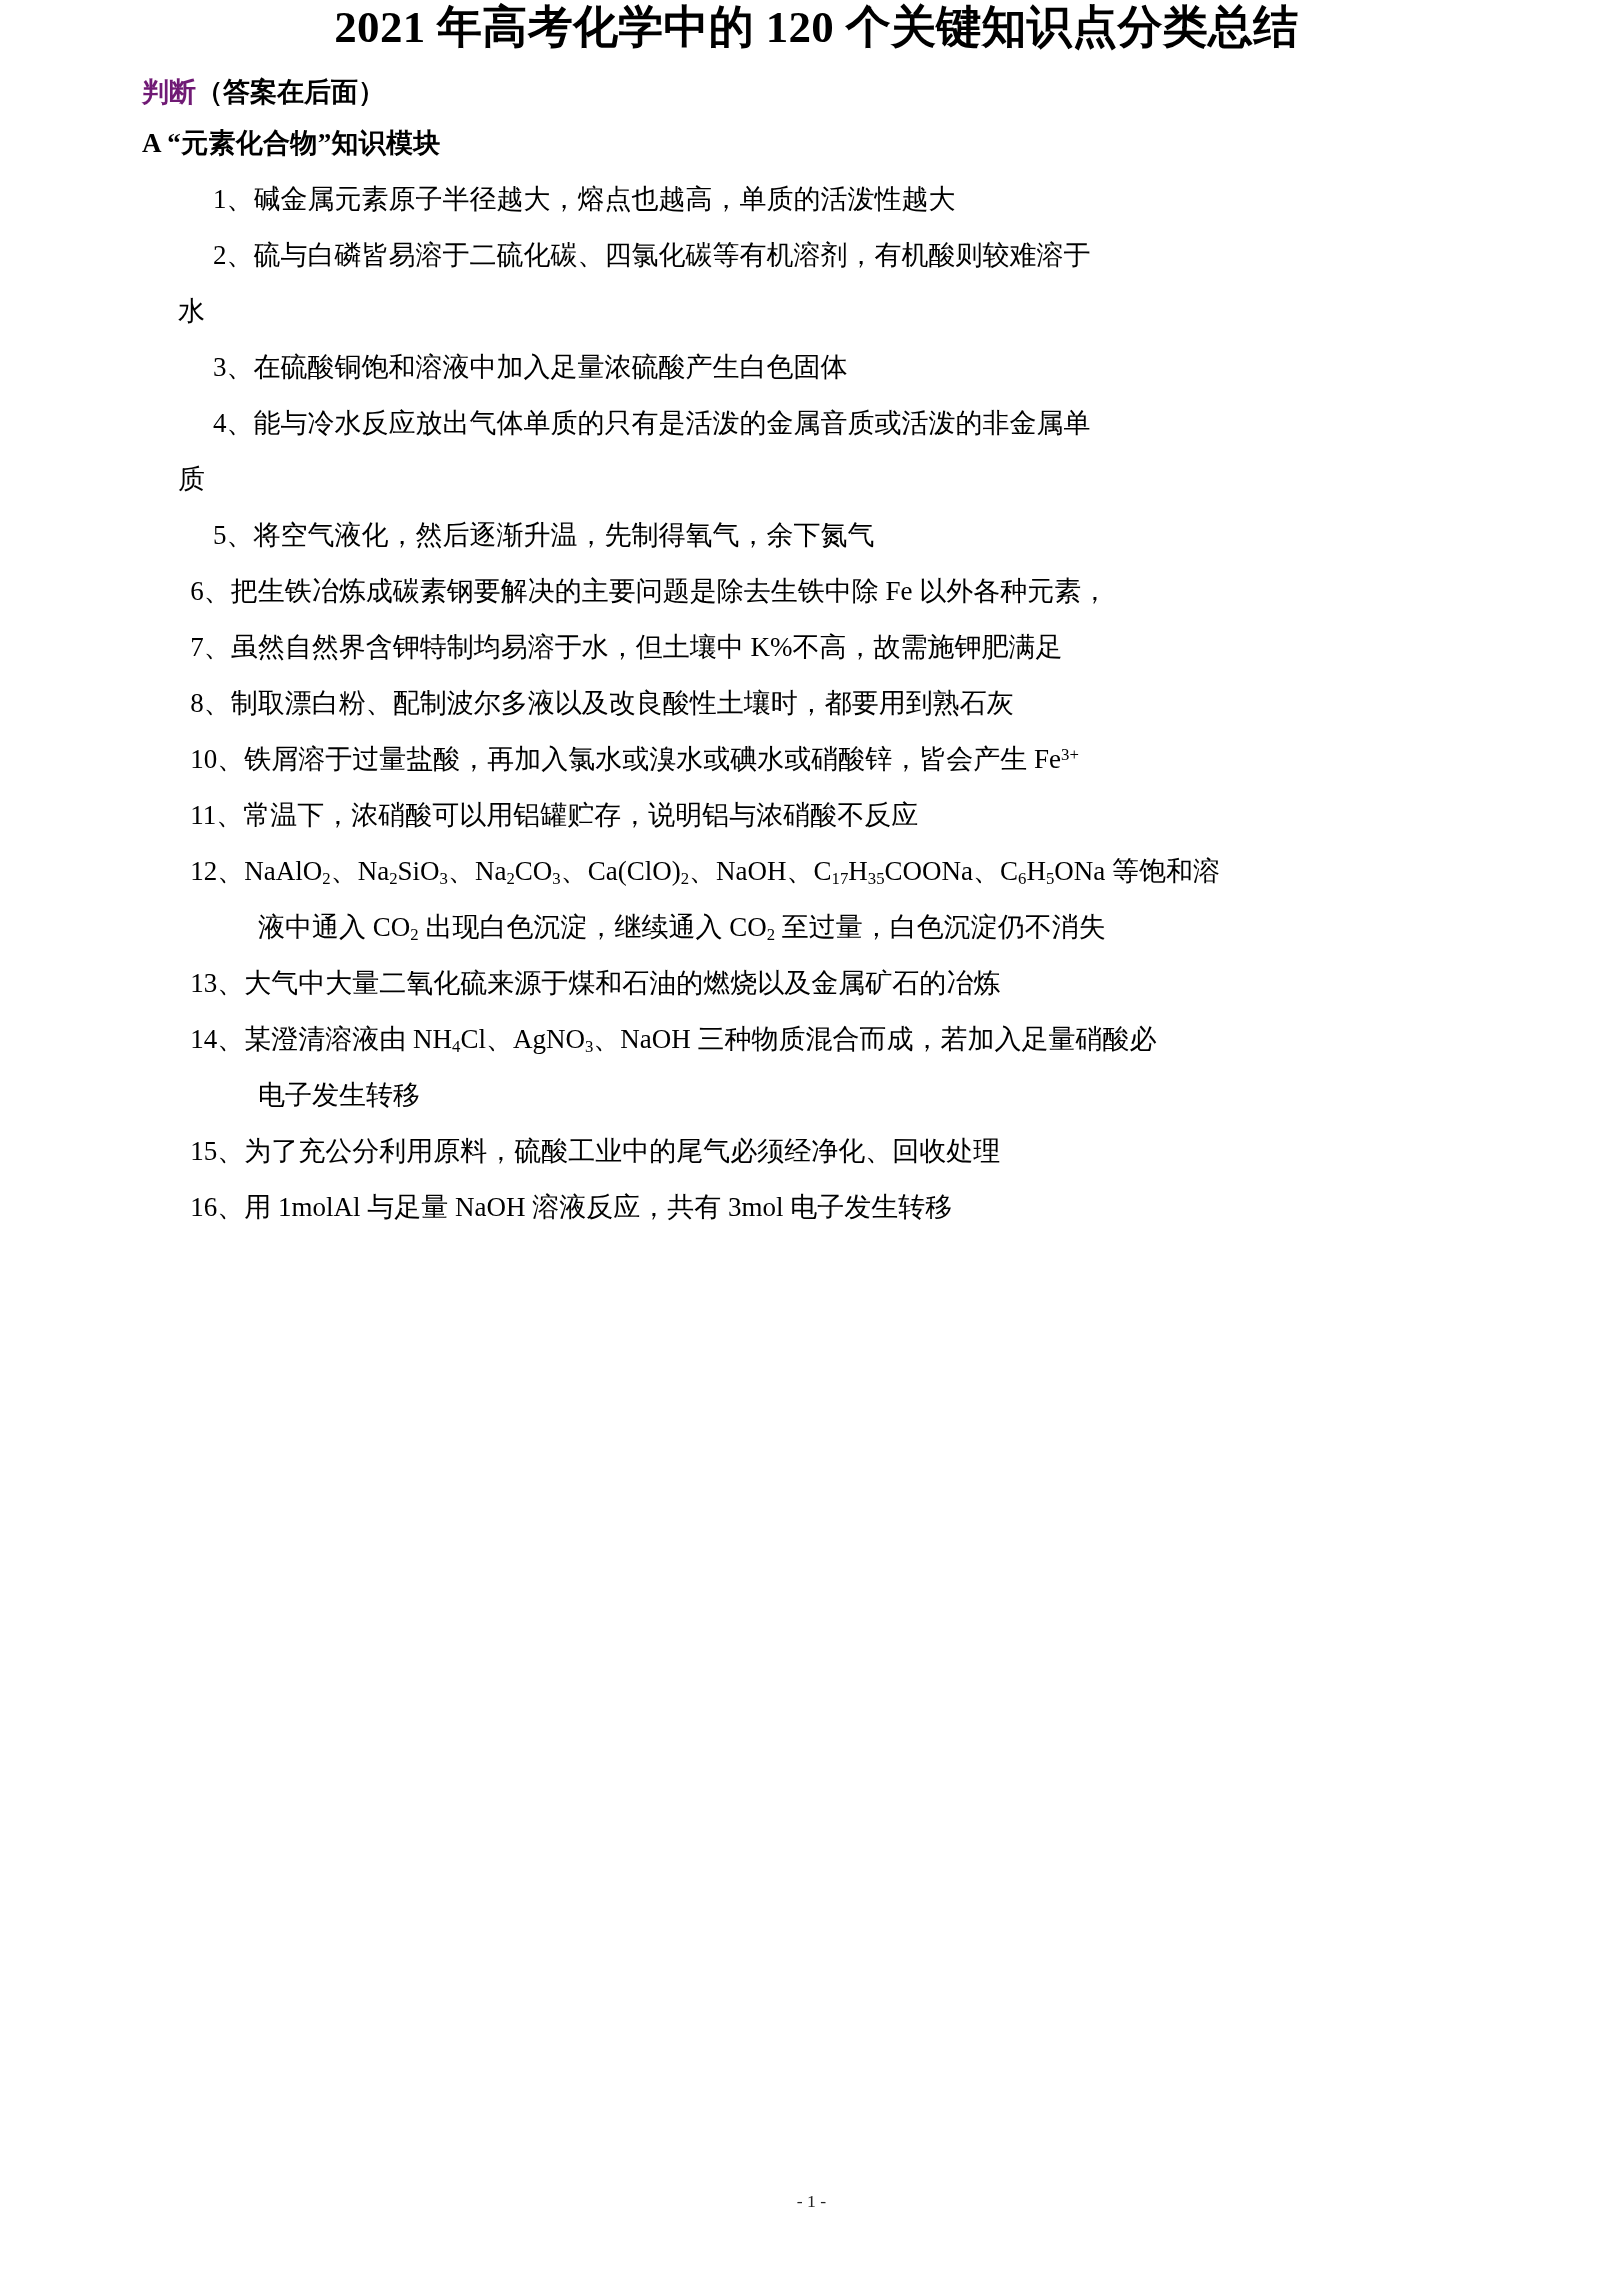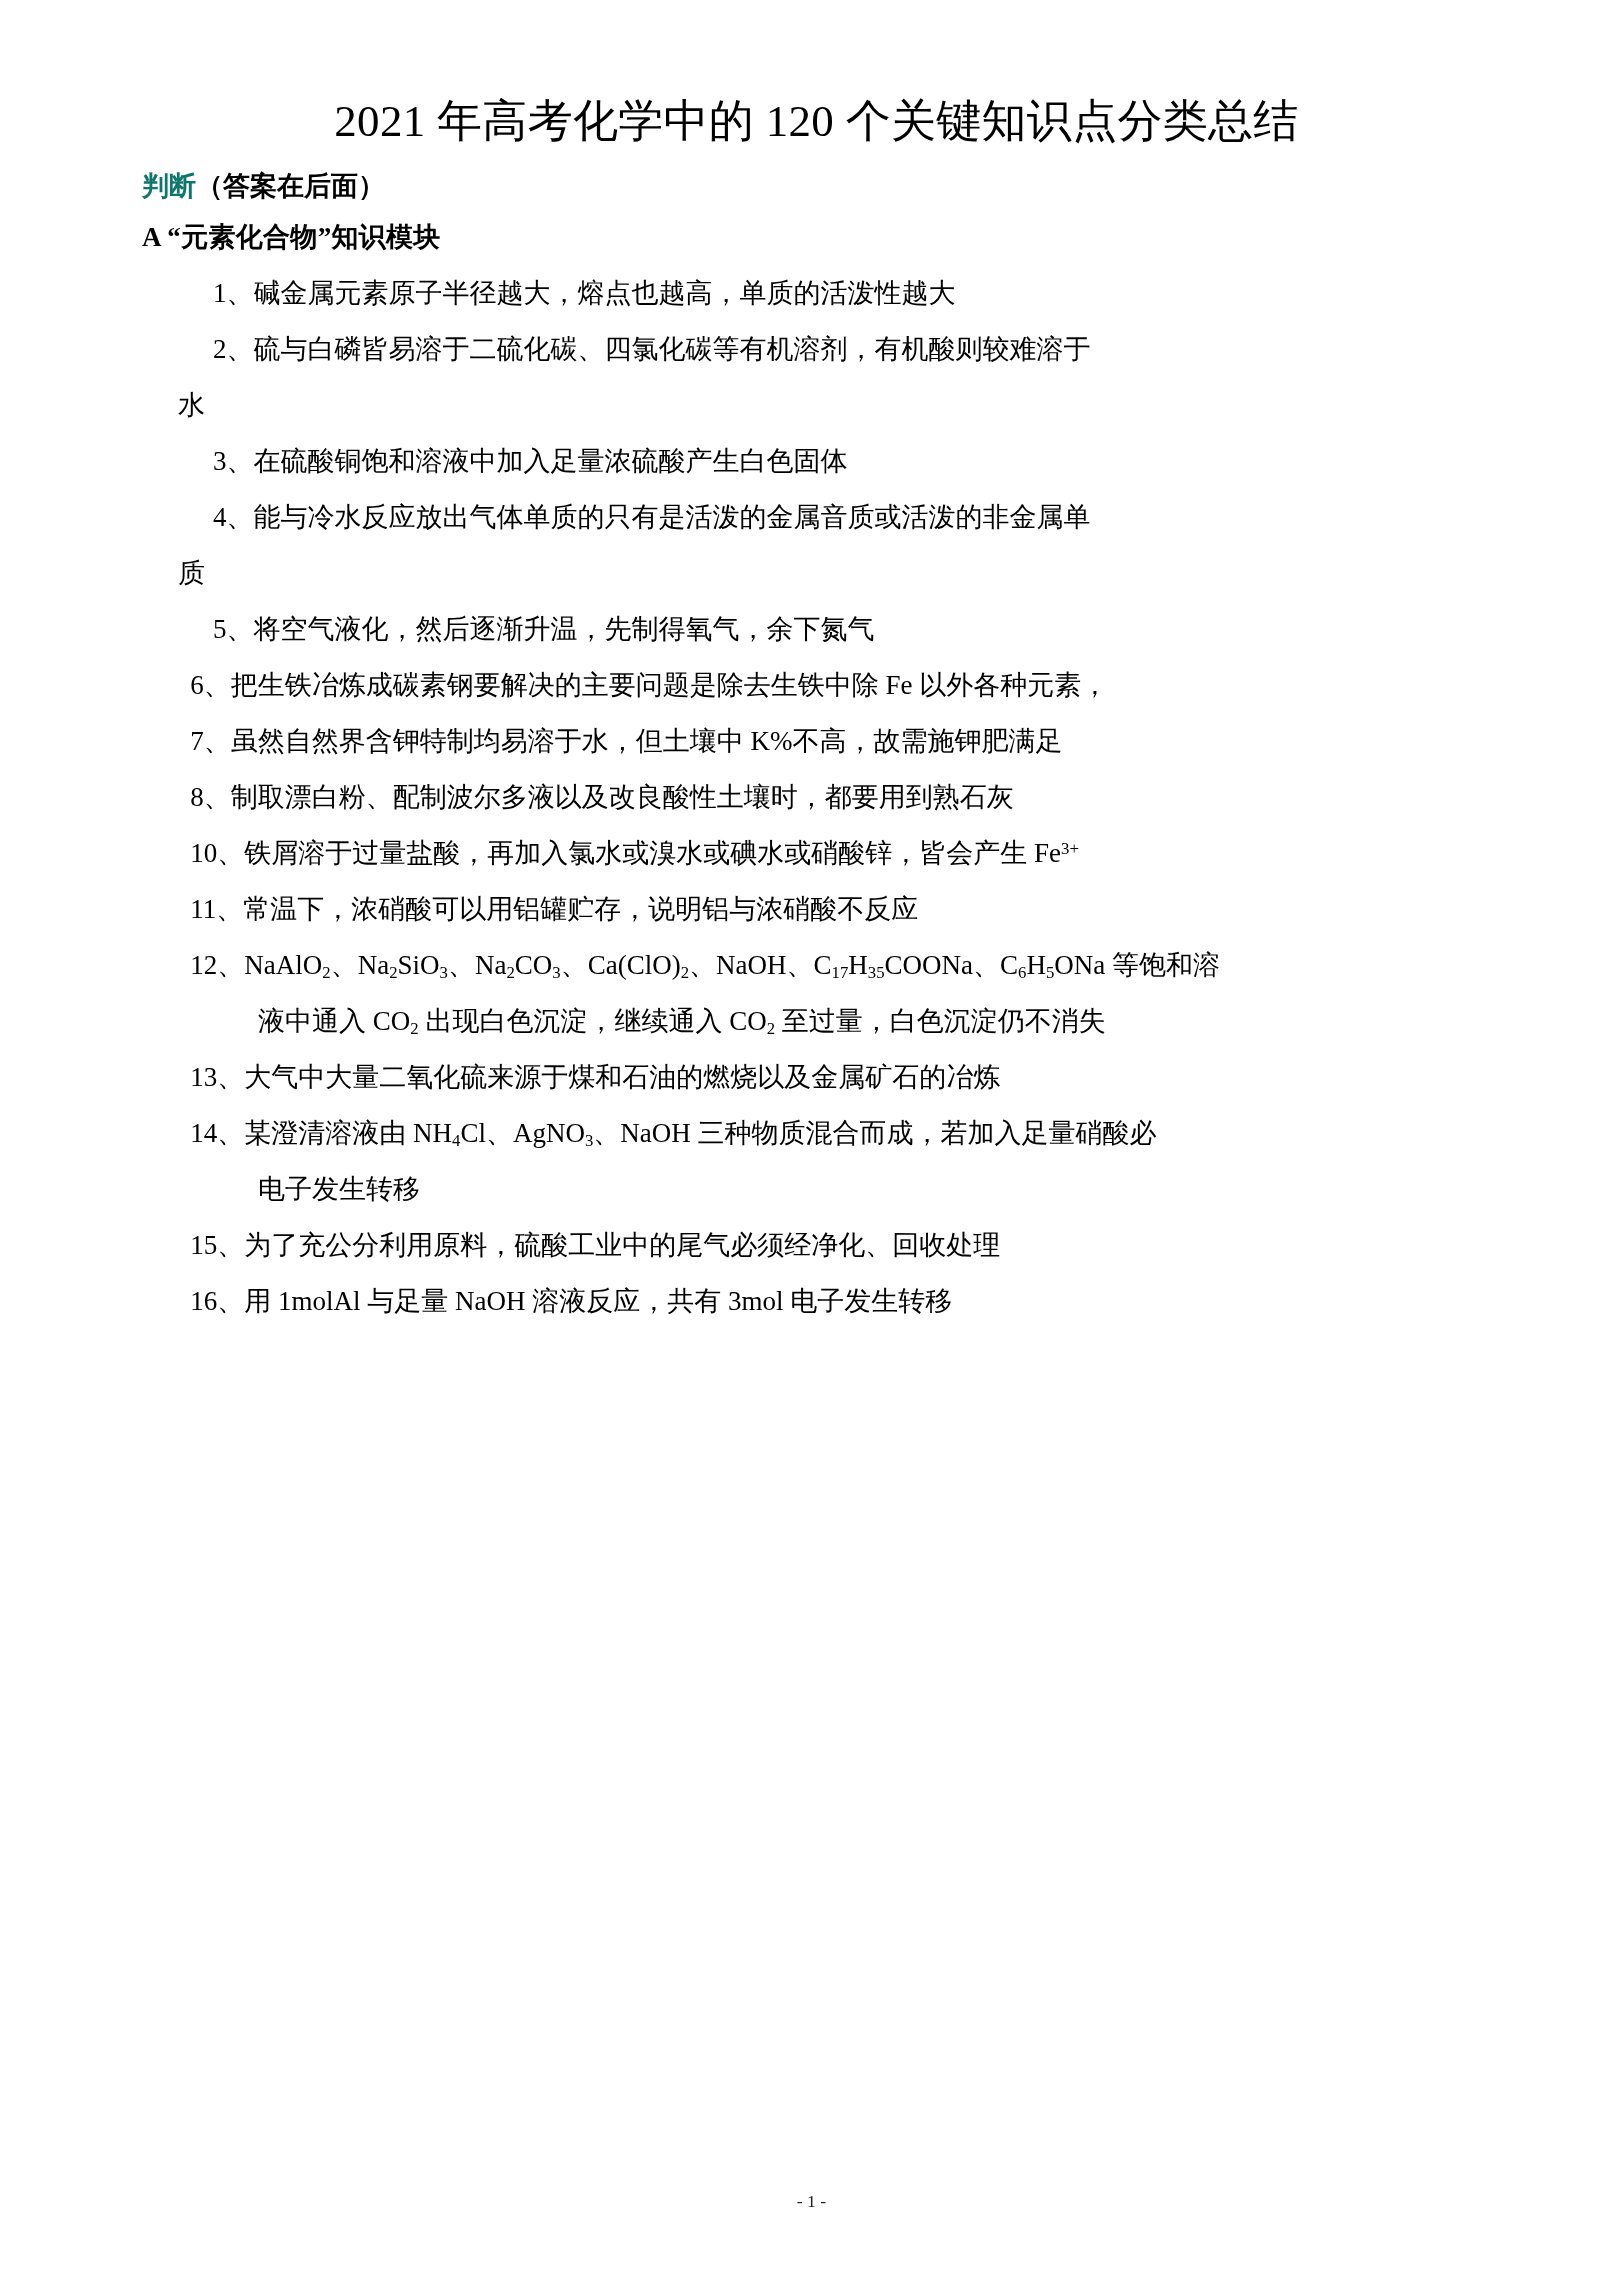--- a/index.html
+++ b/index.html
@@ -23,45 +23,44 @@
   .content {
     position: absolute;
     left: 142px;
     top: 0;
     width: 1349px;
   }
 
   
   .doc-title {
     font-family: "Liberation Serif", "DejaVu Serif", serif;
-    font-weight: normal;
+    font-weight: bold;
     font-size: 45px;
     line-height: 1.2;
     text-align: center;
     letter-spacing: 0.3px;
     margin: 0;
-    padding-top: 94px;
     padding-bottom: 0;
     white-space: pre;
   }
 
   
   .section-head {
     font-family: "Liberation Serif", "DejaVu Serif", serif;
     font-weight: bold;
     font-size: 27px;
     line-height: 1.0;
     margin: 0;
     white-space: pre;
   }
   .head-judge {
     padding-top: 24.5px;
   }
   .head-judge .kw-red {
-    color: #0f766e;
+    color: #701a75;
     font-weight: bold;
   }
   .head-module {
     padding-top: 24.5px;
     letter-spacing: 0.3px;
   }
 
   
   .items {
     margin: 0;

